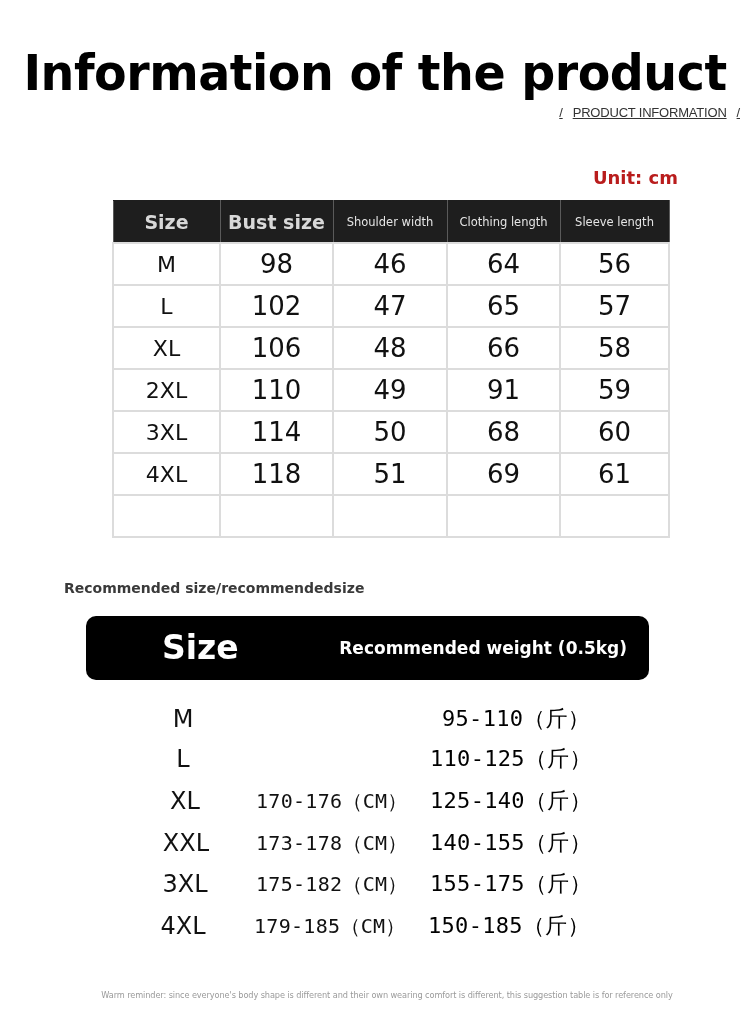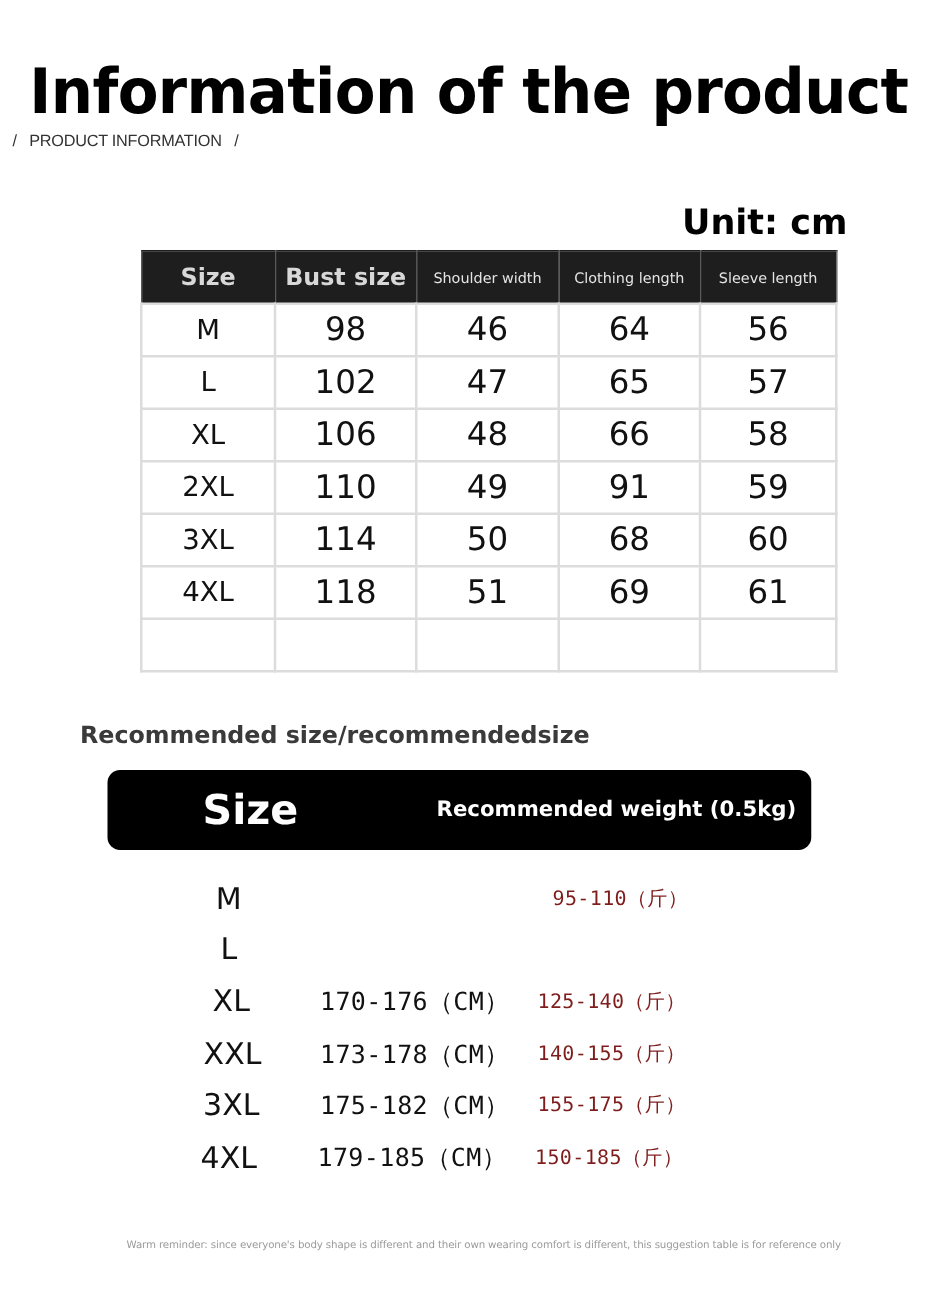--- a/index.html
+++ b/index.html
@@ -1,35 +1,35 @@
 <!DOCTYPE html>
 <html><head>
 <meta charset="utf-8">
 <style>
   html, body { margin: 0; padding: 0; background: #ffffff; }
   body { width: 750px; height: 1035px; position: relative; overflow: hidden; font-family: "DejaVu Sans", sans-serif; color: #000; }
   .title { position: absolute; top: 40px; left: 0; width: 750px; text-align: center; font-family: "DejaVu Sans", sans-serif; font-weight: bold; font-size: 50px; letter-spacing: -0.5px; line-height: 66px; color: #000; transform: scaleX(0.95); transform-origin: center; }
-  .subtitle { position: absolute; top: 104px; left: 0; width: 750px; text-align: left; font-family: "Liberation Sans", sans-serif; font-size: 13px; color: #333; line-height: 18px; letter-spacing: -0.2px; }
+  .subtitle { position: absolute; top: 104px; left: 0; width: 750px; text-align: right; font-family: "Liberation Sans", sans-serif; font-size: 13px; color: #333; line-height: 18px; letter-spacing: -0.2px; text-decoration: underline; }
   .subtitle .slash { margin: 0 10px; }
-  .unit { position: absolute; top: 164px; right: 72px; font-family: "DejaVu Sans", sans-serif; font-weight: bold; font-size: 28px; color: #000000; line-height: 28px; }
+  .unit { position: absolute; top: 164px; right: 72px; font-family: "DejaVu Sans", sans-serif; font-weight: bold; font-size: 18px; color: #b91c1c; line-height: 28px; }
   table.spec { position: absolute; top: 200px; left: 112px; width: 556px; border-collapse: collapse; table-layout: fixed; }
   table.spec th { background: #1e1e1e; color: #d8d8d8; height: 41px; border: 1.5px solid #5a5a5a; border-top: 1px solid #1e1e1e; font-family: "DejaVu Sans", sans-serif; font-weight: bold; padding: 0; vertical-align: middle; }
   table.spec th.big { font-size: 19px; }
   table.spec th.small { font-size: 11.5px; font-weight: normal; color: #e5e5e5; }
   table.spec td { height: 40px; border: 2px solid #dcdcdc; text-align: center; vertical-align: middle; font-family: "DejaVu Sans", sans-serif; font-size: 26px; color: #111; padding: 0; }
   table.spec td.sz { font-size: 22px; }
-  .rec-label { position: absolute; top: 575px; left: 64px; font-family: "DejaVu Sans", sans-serif; font-weight: bold; font-size: 19px; color: #3a3a3a; line-height: 26px; }
+  .rec-label { position: absolute; top: 575px; left: 64px; font-family: "DejaVu Sans", sans-serif; font-weight: bold; font-size: 14px; color: #3a3a3a; line-height: 26px; }
   .rec-bar { position: absolute; top: 616px; left: 86px; width: 563px; height: 64px; background: #000; border-radius: 10px; color: #fff; }
   .rec-bar .size { position: absolute; left: 76px; top: 10px; font-family: "DejaVu Sans", sans-serif; font-weight: bold; font-size: 33px; line-height: 44px; }
-  .rec-bar .weight { position: absolute; right: 12px; top: 20px; font-family: "DejaVu Sans", sans-serif; font-weight: bold; font-size: 17px; line-height: 24px; }
+  .rec-bar .weight { position: absolute; right: 22px; top: 20px; font-family: "DejaVu Sans", sans-serif; font-weight: bold; font-size: 17px; line-height: 24px; }
   .rec-rows { position: absolute; top: 700px; left: 0; width: 750px; }
   .rec-row { position: absolute; left: 0; width: 750px; height: 40px; font-family: "DejaVu Sans Mono", monospace; }
   .rec-row .rs { position: absolute; width: 80px; text-align: center; font-family: "DejaVu Sans", sans-serif; font-size: 24px; color: #111; line-height: 34px; top: 0; }
   .rec-row .rh { position: absolute; left: 256px; font-size: 20px; color: #111; line-height: 34px; top: 0; letter-spacing: 0.3px; }
-  .rec-row .rw { position: absolute; left: 430px; font-size: 16px; color: #7f1d1d; line-height: 34px; top: 0; letter-spacing: 0.3px; }
+  .rec-row .rw { position: absolute; left: 430px; font-size: 22px; color: #000000; line-height: 34px; top: 0; letter-spacing: 0.3px; }
   .footer { position: absolute; top: 988px; left: 12px; width: 750px; text-align: center; font-family: "DejaVu Sans", sans-serif; font-size: 8.2px; color: #9a9a9a; line-height: 14px; letter-spacing: -0.1px; }
 </style>
 </head>
 <body>
 
 <div class="title">Information of the product</div>
 <div class="subtitle">
   <span class="slash">/</span><span>PRODUCT INFORMATION</span><span class="slash">/</span>
 </div>
 
@@ -112,20 +112,21 @@
   <span class="weight">Recommended weight (0.5kg)</span>
 </div>
 
 <div class="rec-rows">
   <div class="rec-row" style="top:2px">
     <span class="rs" style="left:143px">M</span>
     <span class="rw" style="left:442px">95-110（斤）</span>
   </div>
   <div class="rec-row" style="top:42px">
     <span class="rs" style="left:143px">L</span>
+    <span class="rw">110-125（斤）</span>
   </div>
   <div class="rec-row" style="top:84px">
     <span class="rs" style="left:145px">XL</span>
     <span class="rh">170-176（CM）</span>
     <span class="rw">125-140（斤）</span>
   </div>
   <div class="rec-row" style="top:126px">
     <span class="rs" style="left:146px">XXL</span>
     <span class="rh">173-178（CM）</span>
     <span class="rw">140-155（斤）</span>

